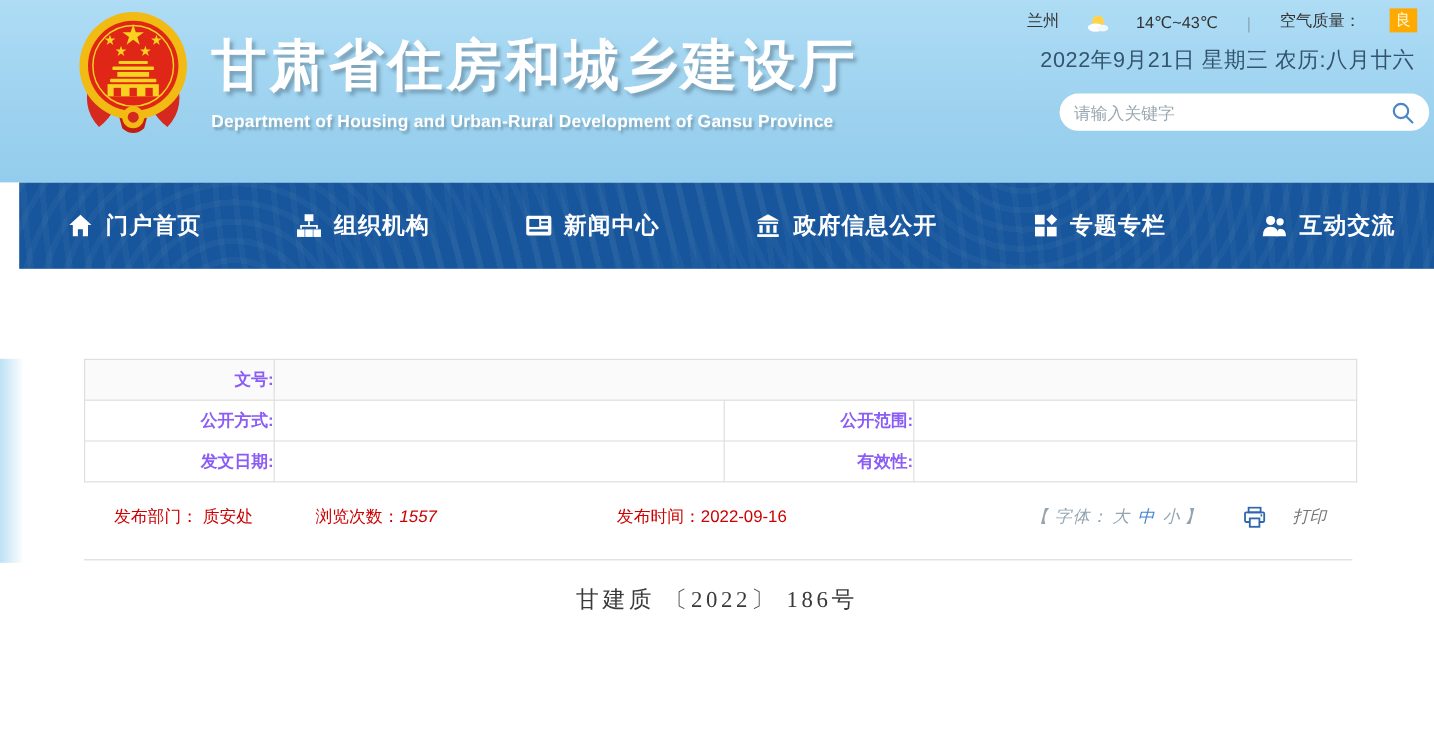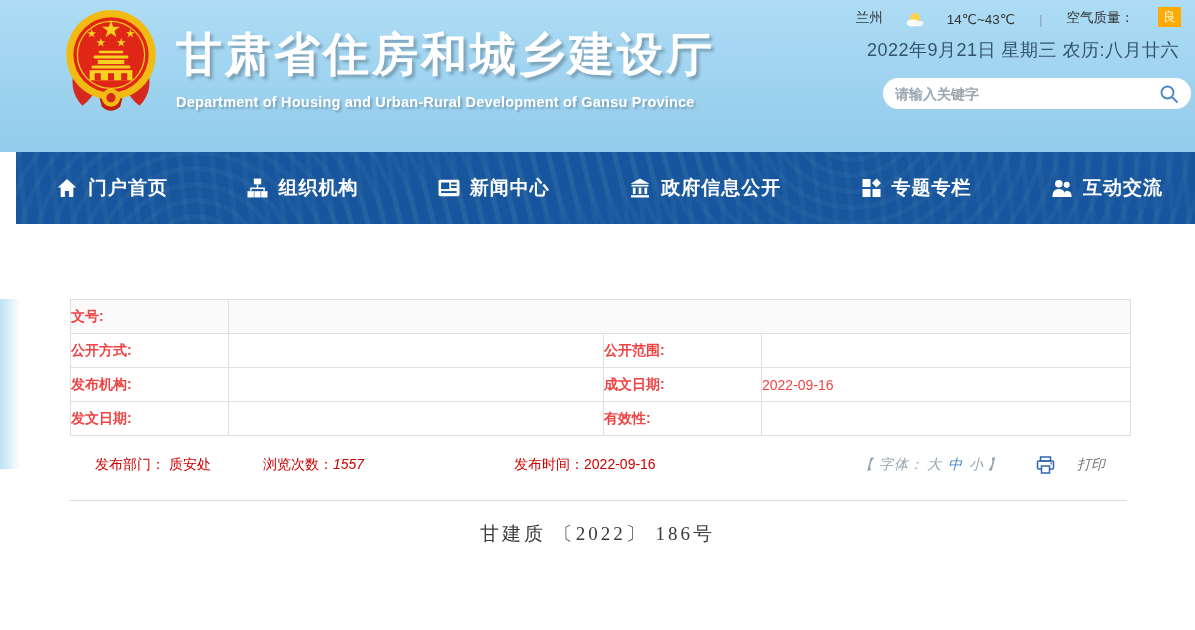--- a/index.html
+++ b/index.html
@@ -19,21 +19,21 @@
   .weather-bar { position:absolute; top:7px; right:14px; display:flex; align-items:flex-end;
     gap:22px; font-size:13.5px; color:#333; }
   .weather-bar .sep { color:#8aa5b8; margin:0 2px; }
   .aq-badge { display:inline-block; background:#ffaa00; color:#fffbe0; font-size:13px;
     padding:1px 5px; margin-left:2px; }
   .date-line { position:absolute; top:38px; right:16px; font-size:18px; color:#33536e;
     font-weight:500; letter-spacing:.5px; }
   .search-box { position:absolute; top:78px; right:4px; width:308px; height:31px;
     background:#fff; border-radius:16px; display:flex; align-items:center; padding:0 12px; }
   .search-box input { flex:1; border:none; outline:none; font-size:14px; color:#737373;
-    background:transparent; font-family:inherit;font-weight:bold; }
+    background:transparent; font-family:inherit; }
   .search-box input::placeholder { color:#9aa7b1; }
 
   
   .main-nav { width:100%; height:72px; background-color:#17569c;
     background-image:
       repeating-radial-gradient(circle at 15% 160%, rgba(255,255,255,.035) 0 5px, rgba(255,255,255,0) 5px 16px),
       repeating-radial-gradient(circle at 70% -60%, rgba(255,255,255,.03) 0 5px, rgba(255,255,255,0) 5px 16px);
     display:flex; align-items:center; justify-content:space-between; padding:0 48px 0 40px;margin-left:16px; }
   .nav-item { display:flex; align-items:center; gap:10px; color:#fff; font-size:19px;
     font-weight:bold; letter-spacing:1px; cursor:pointer; white-space:nowrap; }
@@ -41,21 +41,21 @@
 
   
   .content { position:relative; width:100%; background:#fff; }
   .edge-tint { position:absolute; left:0; top:0; width:20px; height:170px;
     background:linear-gradient(to right, rgba(178,220,243,.85), rgba(255,255,255,0));
     pointer-events:none; }
 
   table.doc-table { width:1060px; margin:75px auto 0 70px; border-collapse:collapse;
     table-layout:fixed; }
   table.doc-table th, table.doc-table td { border:1px solid #dfdfdf; height:34px;
-    font-size:14px; color:#ef4444; text-align:left; vertical-align:middle; }
+    font-size:14px; color:#8b5cf6; text-align:right; vertical-align:middle; }
   table.doc-table th { font-weight:bold; }
   tr.row-shaded th, tr.row-shaded td { background:#fafafa; }
 
   .article-title { width:1064px; margin:33px auto 0; font-size:24px; font-weight:bold;
     color:#333; text-align:center; line-height:39px; letter-spacing:1px; }
 
   .meta-bar { width:1057px; margin:16px auto 0 70px; display:flex; align-items:center;
     font-size:14px; border-bottom:1px solid #d7dde2; padding:4px 0 26px; }
   .meta-red { color:#cc0000; }
   .m-dept { margin-left:25px; }
@@ -213,26 +213,20 @@
       <th>文号:</th>
       <td colspan="3"></td>
     </tr>
     <tr>
       <th>公开方式:</th>
       <td></td>
       <th>公开范围:</th>
       <td></td>
     </tr>
     <tr>
-      <th>发布机构:</th>
-      <td></td>
-      <th>成文日期:</th>
-      <td>2022-09-16</td>
-    </tr>
-    <tr>
       <th>发文日期:</th>
       <td></td>
       <th>有效性:</th>
       <td></td>
     </tr>
   </tbody>
     </table>
 
 
   <div class="meta-bar">

